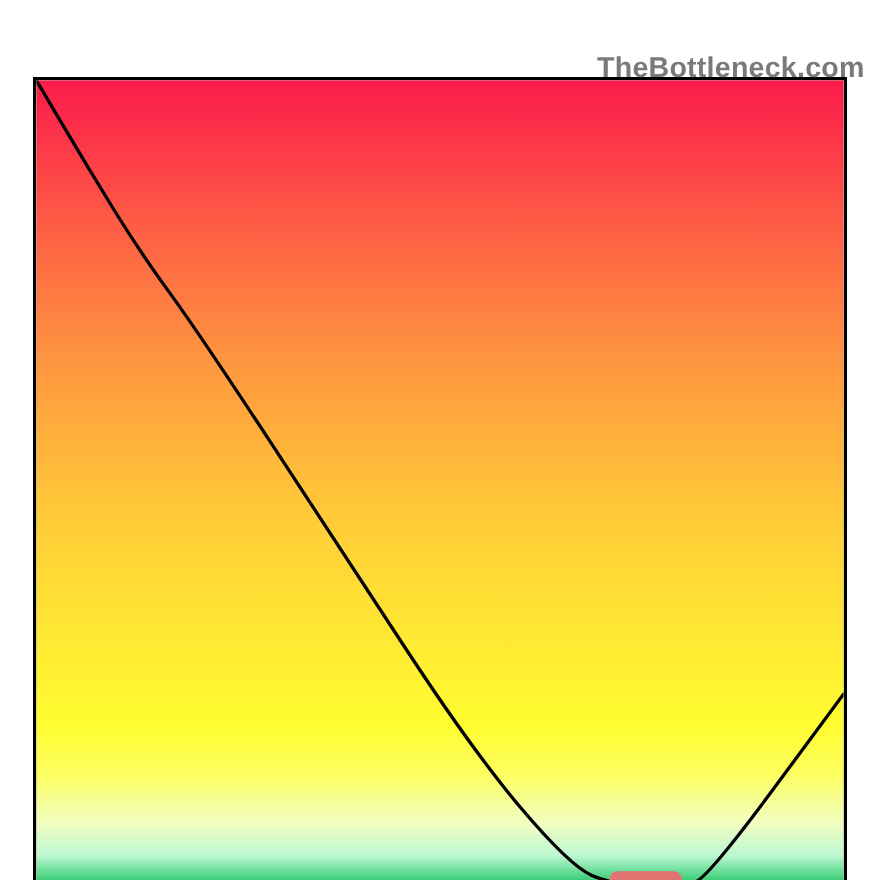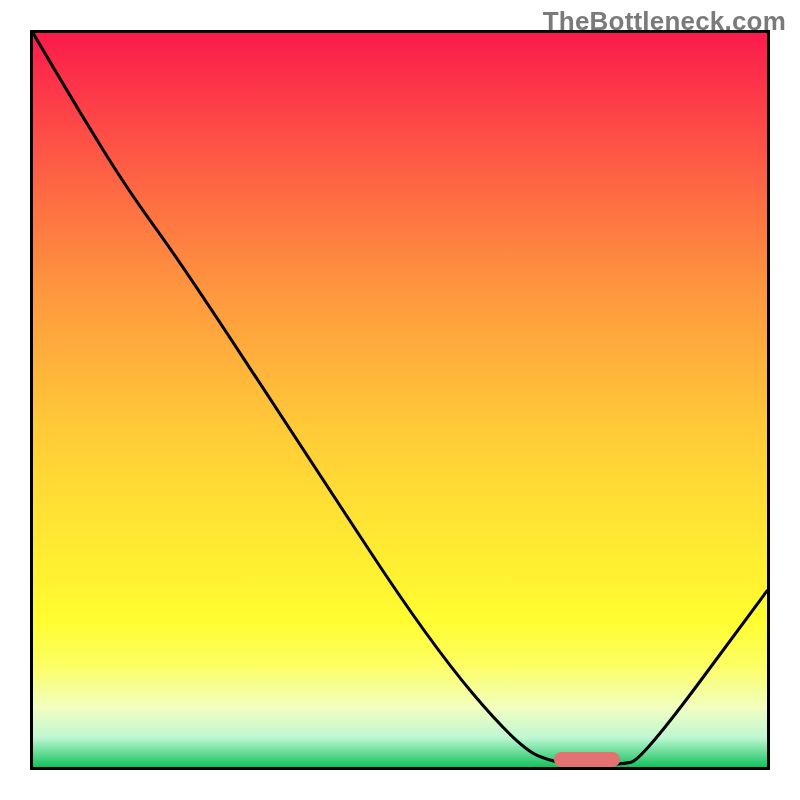--- a/index.html
+++ b/index.html
@@ -8,20 +8,21 @@
     width: 800px;
     height: 800px;
     background: #ffffff;
     font-family: Arial, Helvetica, sans-serif;
     position: relative;
   }
   .container {
     width: 800px;
     height: 704px;
     position: relative;
+    margin-top: 40px;
   }
   .watermark {
     position: absolute;
     top: 6px;
     right: 14px;
     font-size: 26px;
     font-weight: bold;
     color: #7a7a7a;
     z-index: 10;
     letter-spacing: 0.2px;

